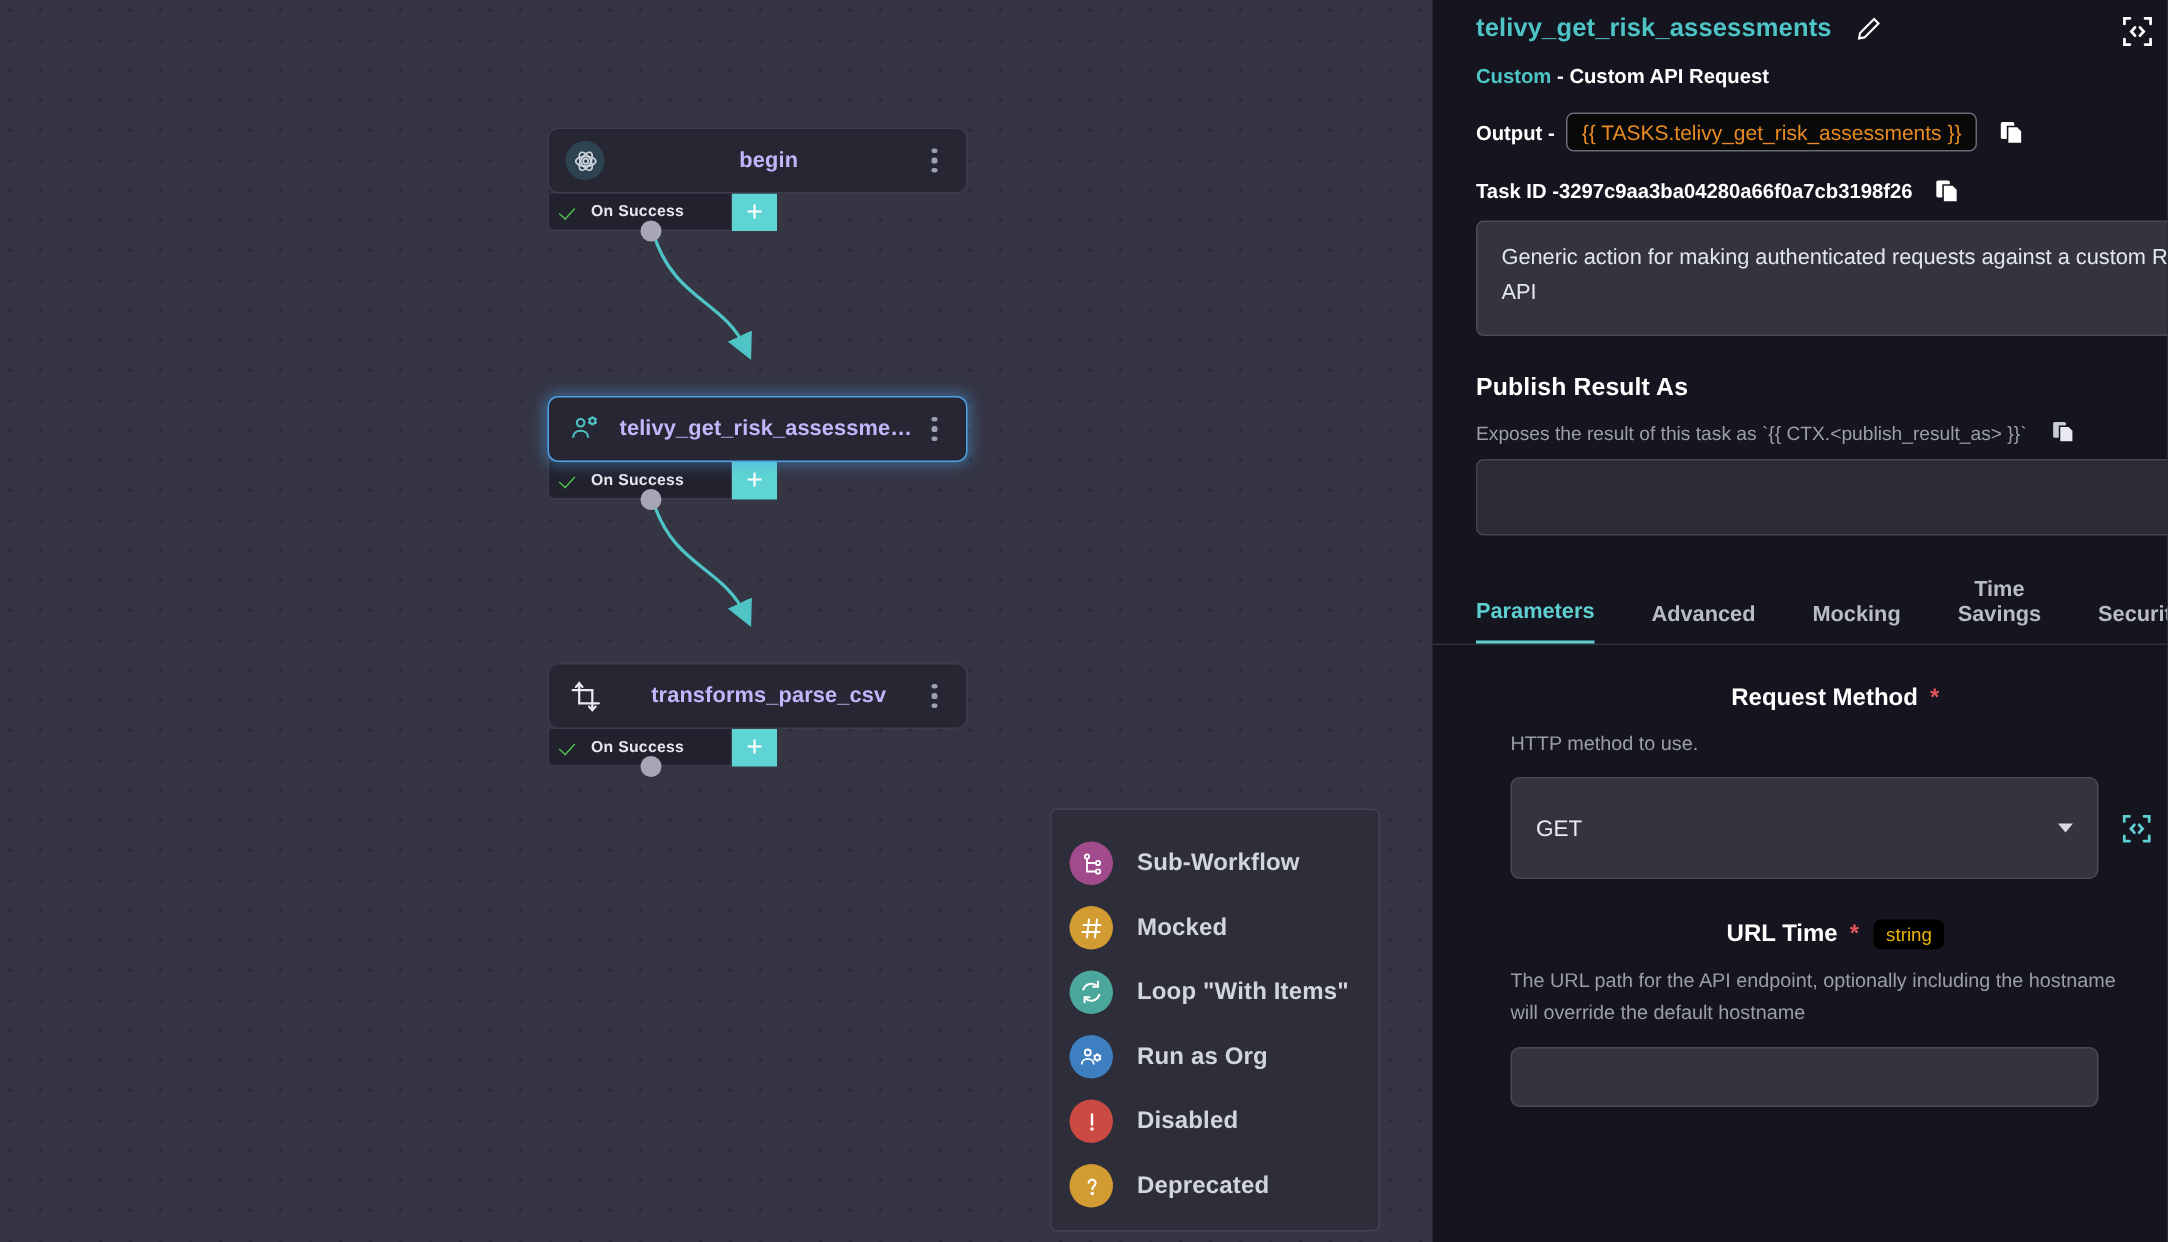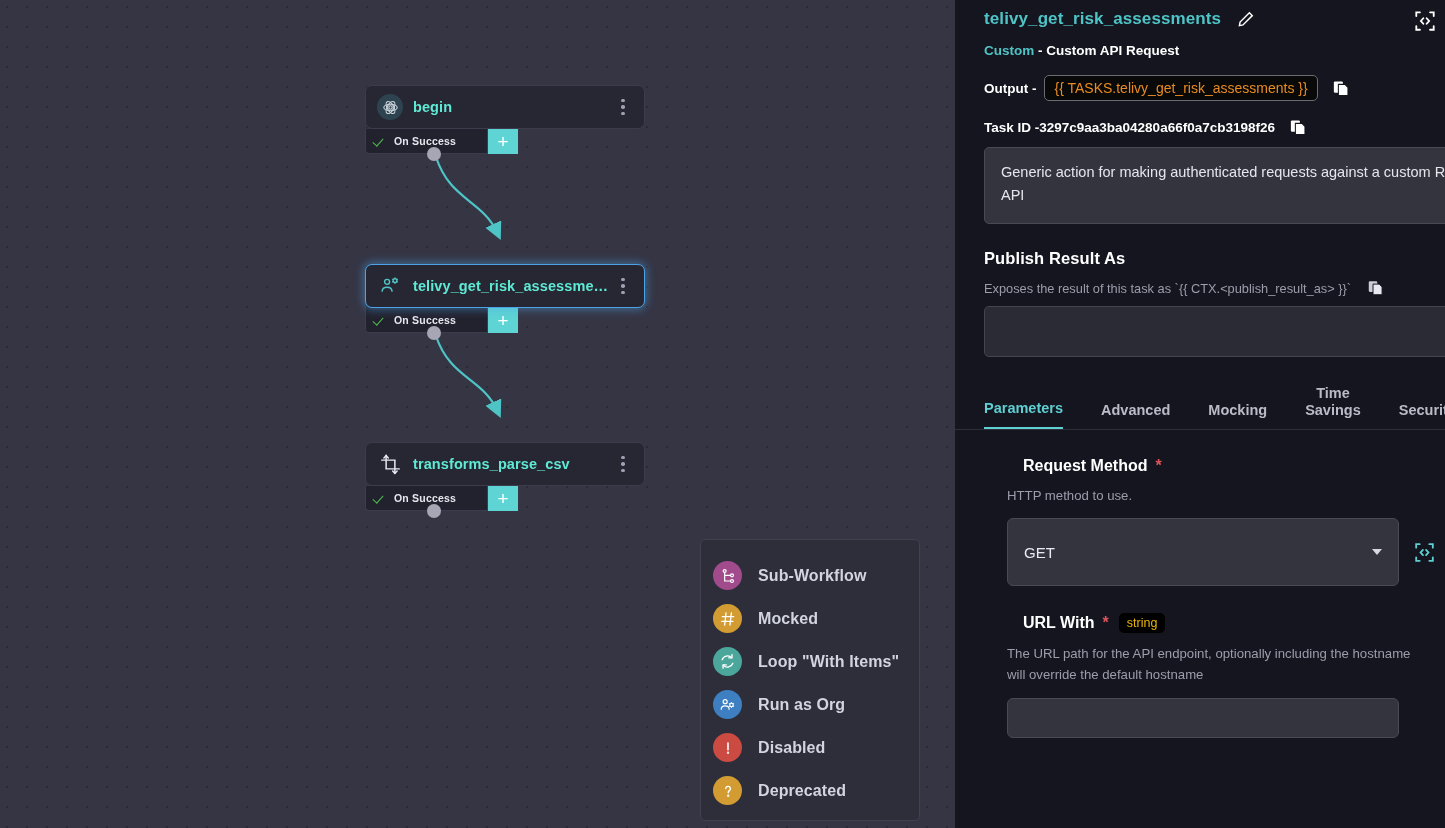--- a/index.html
+++ b/index.html
@@ -41,24 +41,25 @@
   .node-icon {
     width: 26px; height: 26px; flex: 0 0 26px;
     display: flex; align-items: center; justify-content: center;
     margin-right: 10px;
   }
   .node-icon.circ {
     border-radius: 50%;
     background: #2d4450;
   }
   .node-title {
-    color: #5eead4; font-size: 14.5px; font-weight: bold;
+    color: #c4b5fd; font-size: 14.5px; font-weight: bold;
     letter-spacing: .1px; white-space: nowrap;
     overflow: hidden; text-overflow: ellipsis;
     flex: 1 1 auto;
+    text-align: center;
   }
   .node-kebab {
     width: 22px; height: 30px; flex: 0 0 22px;
     display: flex; flex-direction: column;
     align-items: center; justify-content: center; gap: 3px;
     cursor: pointer;
   }
   .node-kebab i { display: block; width: 3.5px; height: 3.5px; border-radius: 50%; background: #9ea0b5; }
 
   .node-foot {
@@ -173,23 +174,23 @@
   }
   .tab {
     color: #b9bbc6; font-size: 14.5px; font-weight: bold;
     padding: 0 0 10px 0; margin-right: 38px;
     text-align: center; cursor: pointer; white-space: pre-line;
     line-height: 1.18;
   }
   .tab.active { color: #5fd0d2; border-bottom: 2.5px solid #5fd0d2; }
 
   .field-label {
-    padding-left: 68px; margin-top: 27px;
+    padding-left: 47px; margin-top: 27px;
     display: flex; align-items: center; gap: 8px;
-    color: #ffffff; font-size: 16px; font-weight: bold;
+    color: #ffffff; font-size: 16px; font-weight: bold; justify-content: center;
   }
   .req { color: #e0555b; font-size: 16px; font-weight: bold; }
   .type-chip {
     background: #000000; color: #eab308;
     font-size: 12.5px; font-weight: normal;
     border-radius: 5px; padding: 3px 8px; margin-left: 2px;
   }
   .field-help {
     padding-left: 52px; margin-top: 11px; width: 470px;
     color: #9b9daa; font-size: 13.2px; line-height: 1.55;
@@ -453,21 +454,21 @@
       </div>
       <span class="code-toggle-side">
         <svg width="21" height="21" viewBox="0 0 24 24" fill="none" stroke="#5fd0d2" stroke-width="2.1" stroke-linecap="round">
           <path d="M6.5 2.5h-4v4M17.5 2.5h4v4M6.5 21.5h-4v-4M17.5 21.5h4v-4"></path>
           <path d="M10.2 9L7.5 12l2.7 3M13.8 9l2.7 3-2.7 3"></path>
         </svg>
       </span>
     </div>
 
     <div class="field-label">
-      <span>URL With</span>
+      <span>URL Time</span>
       <span class="req">*</span>
       <span class="type-chip">string</span>
     </div>
     <div class="field-help">The URL path for the API endpoint, optionally including the hostname will override the default hostname</div>
     <div class="text-input"></div>
 
   </div>
 </div>
 
 </body></html>

